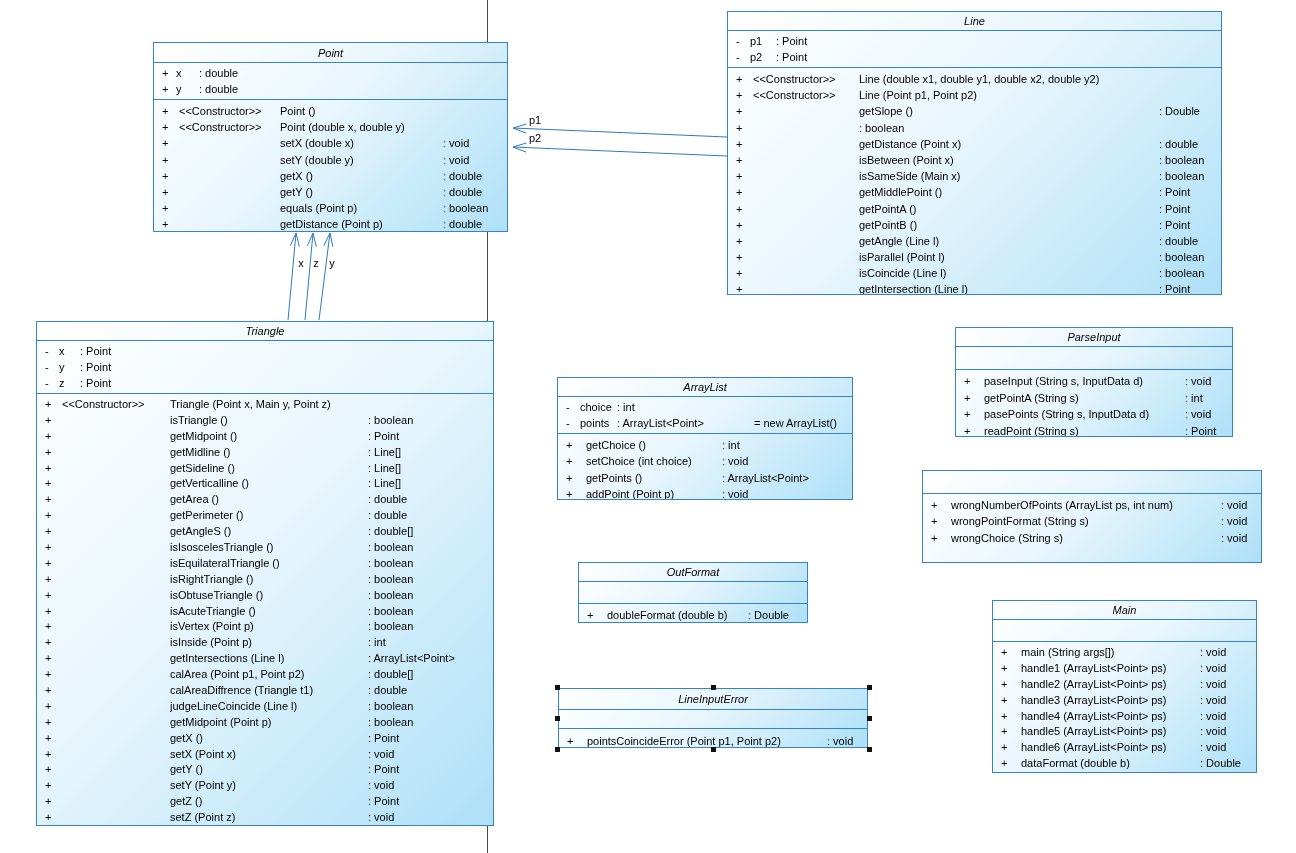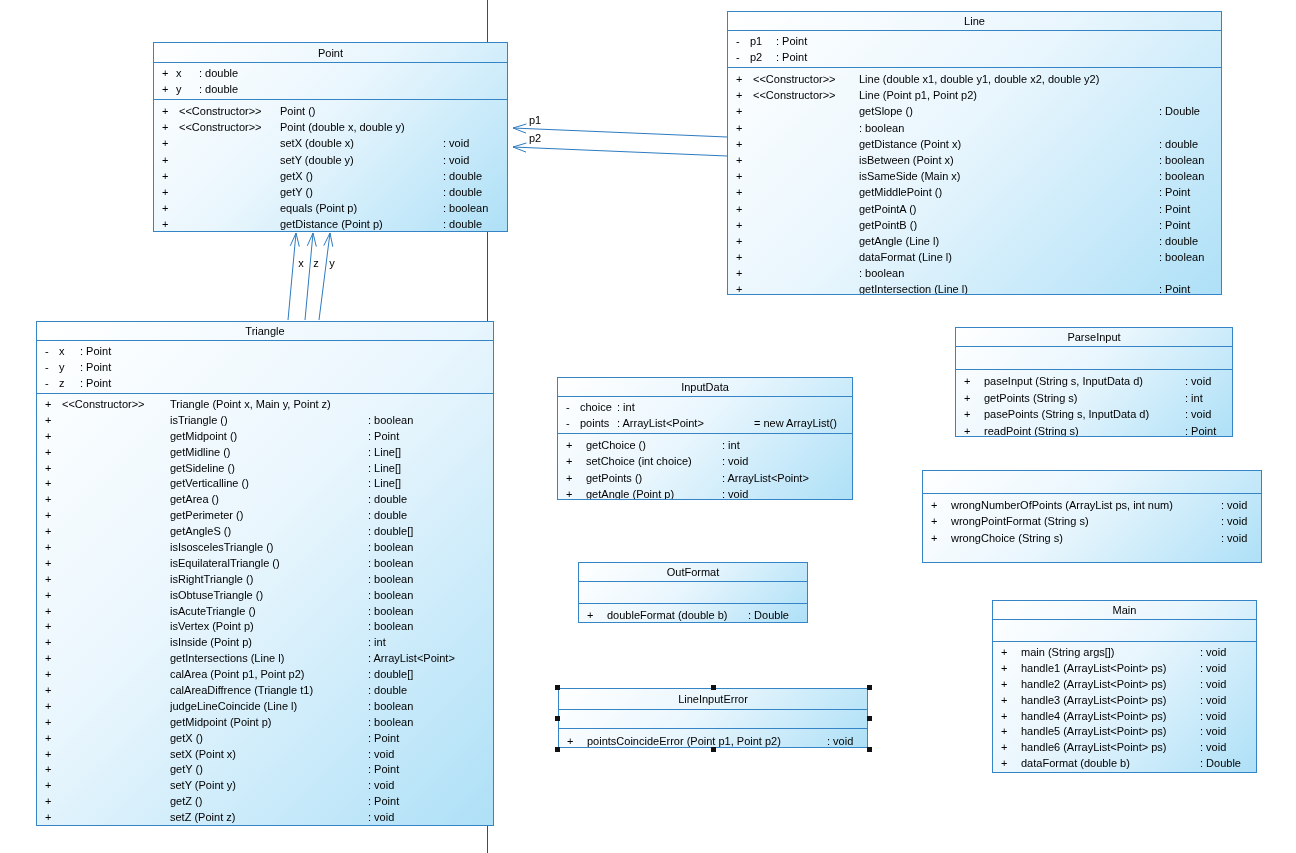--- a/index.html
+++ b/index.html
@@ -3,21 +3,21 @@
 <meta charset="utf-8">
 <style>
   html,body{margin:0;padding:0;background:#ffffff;}
   #stage{position:relative;width:1296px;height:853px;overflow:hidden;background:#ffffff;
          font-family:"Liberation Sans",sans-serif;font-size:11px;color:#000;}
   #wires{position:absolute;left:0;top:0;z-index:1;}
   .classbox{position:absolute;z-index:2;box-sizing:border-box;border:1px solid #3584c6;
             background:linear-gradient(135deg,#ffffff 0%,#e9f6fd 45%,#aee0f7 100%);
             display:flex;flex-direction:column;}
   .cb-title{flex:0 0 auto;display:flex;align-items:center;justify-content:center;
-            border-bottom:1px solid #3584c6;white-space:nowrap;}
+            border-bottom:1px solid #3584c6;white-space:nowrap;font-style:italic;}
   .cb-attrs{flex:0 0 auto;border-bottom:1px solid #3584c6;padding:2px 0;box-sizing:border-box;}
   .cb-methods{flex:1 1 auto;padding:3px 0 0 0;overflow:hidden;}
   .row{display:flex;white-space:nowrap;overflow:hidden;}
   .vis{flex:0 0 14px;padding-left:8px;}
   .stereo{flex:0 0 auto;padding-left:3px;box-sizing:border-box;}
   .mname{flex:1 1 auto;overflow:hidden;}
   .mtype{flex:0 0 auto;}
   .aname{flex:0 0 auto;}
   .atype{flex:0 0 auto;}
   .ainit{flex:0 0 auto;}
@@ -197,26 +197,27 @@
           </div>
           <div class="row" style="line-height: 16.2px; height: 16.2px;">
             <span class="vis">+</span>
             <span class="stereo" style="width: 109px;"></span>
             <span class="mname">getAngle (Line l)</span>
             <span class="mtype" style="width: 62px;">: double</span>
           </div>
           <div class="row" style="line-height: 16.2px; height: 16.2px;">
             <span class="vis">+</span>
             <span class="stereo" style="width: 109px;"></span>
-            <span class="mname">dataFormat (Line l)</span>
+            <span class="mname">isParallel (Point l)</span>
             <span class="mtype" style="width: 62px;">: boolean</span>
           </div>
           <div class="row" style="line-height: 16.2px; height: 16.2px;">
             <span class="vis">+</span>
             <span class="stereo" style="width: 109px;"></span>
+            <span class="mname">isCoincide (Line l)</span>
             <span class="mtype" style="width: 62px;">: boolean</span>
           </div>
           <div class="row" style="line-height: 16.2px; height: 16.2px;">
             <span class="vis">+</span>
             <span class="stereo" style="width: 109px;"></span>
             <span class="mname">getIntersection (Line l)</span>
             <span class="mtype" style="width: 62px;">: Point</span>
           </div>
         </div>
       </div>
@@ -398,21 +399,21 @@
           </div>
           <div class="row" style="line-height: 15.9px; height: 15.9px;">
             <span class="vis">+</span>
             <span class="stereo" style="width: 111px;"></span>
             <span class="mname">setZ (Point z)</span>
             <span class="mtype" style="width: 125px;">: void</span>
           </div>
         </div>
       </div>
       <div class="classbox" style="left: 557px; top: 377px; width: 296px; height: 123px;">
-        <div class="cb-title" style="height: 18px;">InputData</div>
+        <div class="cb-title" style="height: 18px;">ArrayList</div>
         <div class="cb-attrs">
           <div class="row" style="line-height: 16px; height: 16px;">
             <span class="vis">-</span>
             <span class="aname" style="width: 37px;">choice</span>
             <span class="atype">: int</span>
           </div>
           <div class="row" style="line-height: 16px; height: 16px;">
             <span class="vis">-</span>
             <span class="aname" style="width: 37px;">points</span>
             <span class="atype" style="width: 137px;">: ArrayList&lt;Point&gt;</span>
@@ -434,39 +435,39 @@
           </div>
           <div class="row" style="line-height: 16.4px; height: 16.4px;">
             <span class="vis">+</span>
             <span class="stereo" style="width: 6px;"></span>
             <span class="mname">getPoints ()</span>
             <span class="mtype" style="width: 130px;">: ArrayList&lt;Point&gt;</span>
           </div>
           <div class="row" style="line-height: 16.4px; height: 16.4px;">
             <span class="vis">+</span>
             <span class="stereo" style="width: 6px;"></span>
-            <span class="mname">getAngle (Point p)</span>
+            <span class="mname">addPoint (Point p)</span>
             <span class="mtype" style="width: 130px;">: void</span>
           </div>
         </div>
       </div>
       <div class="classbox" style="left: 955px; top: 327px; width: 278px; height: 110px;">
         <div class="cb-title" style="height: 18px;">ParseInput</div>
         <div class="cb-attrs" style="height: 23px; padding: 0px;"></div>
         <div class="cb-methods">
           <div class="row" style="line-height: 16.6px; height: 16.6px;">
             <span class="vis">+</span>
             <span class="stereo" style="width: 6px;"></span>
             <span class="mname">paseInput (String s, InputData d)</span>
             <span class="mtype" style="width: 47px;">: void</span>
           </div>
           <div class="row" style="line-height: 16.6px; height: 16.6px;">
             <span class="vis">+</span>
             <span class="stereo" style="width: 6px;"></span>
-            <span class="mname">getPoints (String s)</span>
+            <span class="mname">getPointA (String s)</span>
             <span class="mtype" style="width: 47px;">: int</span>
           </div>
           <div class="row" style="line-height: 16.6px; height: 16.6px;">
             <span class="vis">+</span>
             <span class="stereo" style="width: 6px;"></span>
             <span class="mname">pasePoints (String s, InputData d)</span>
             <span class="mtype" style="width: 47px;">: void</span>
           </div>
           <div class="row" style="line-height: 16.6px; height: 16.6px;">
             <span class="vis">+</span>

